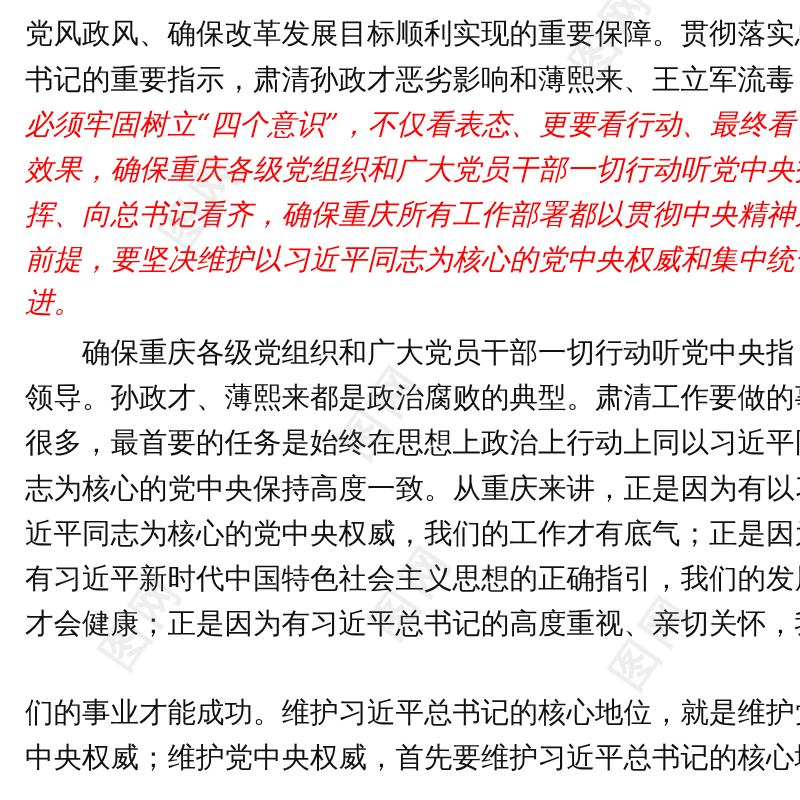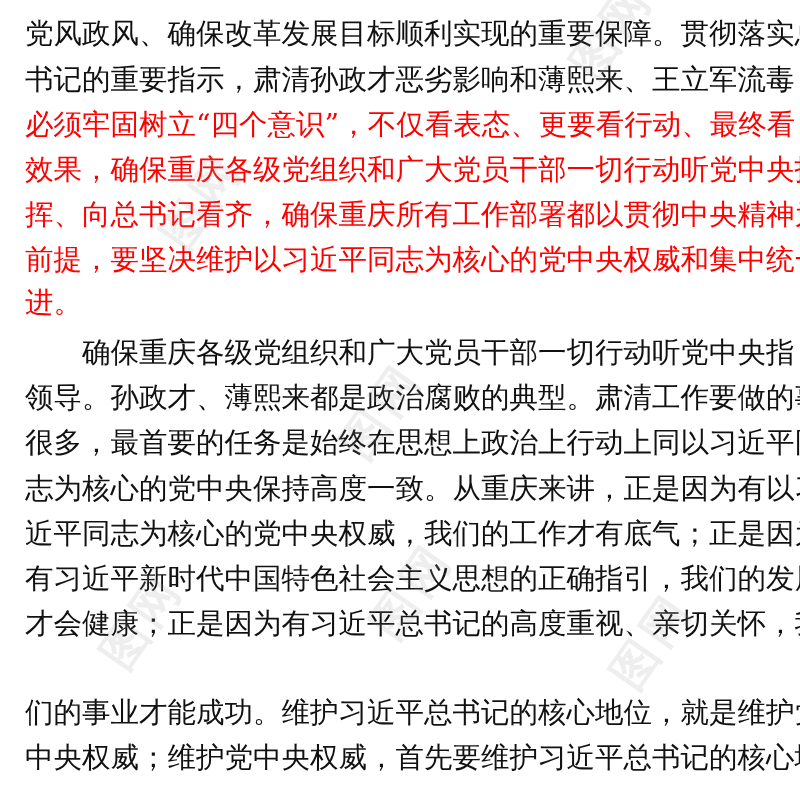--- a/index.html
+++ b/index.html
@@ -30,21 +30,21 @@
       font-size: 28.5px;
       line-height: 40px;
       white-space: nowrap;
       text-align: justify;
       text-align-last: justify;
       color: #111111;
       letter-spacing: 0;
     }
     .line.short { text-align-last: left; }
     .line.indent { left: 82px; width: 695px; }
-    .red { color: #ff0000; }
+    .red { color: #ff0000; font-style: italic; }
     .black { color: #111111; }
     .topcut {
       position: absolute;
       left: 25px;
       top: -32px;
       width: 752px;
       height: 40px;
       font-size: 28.5px;
       line-height: 40px;
       color: #777;

